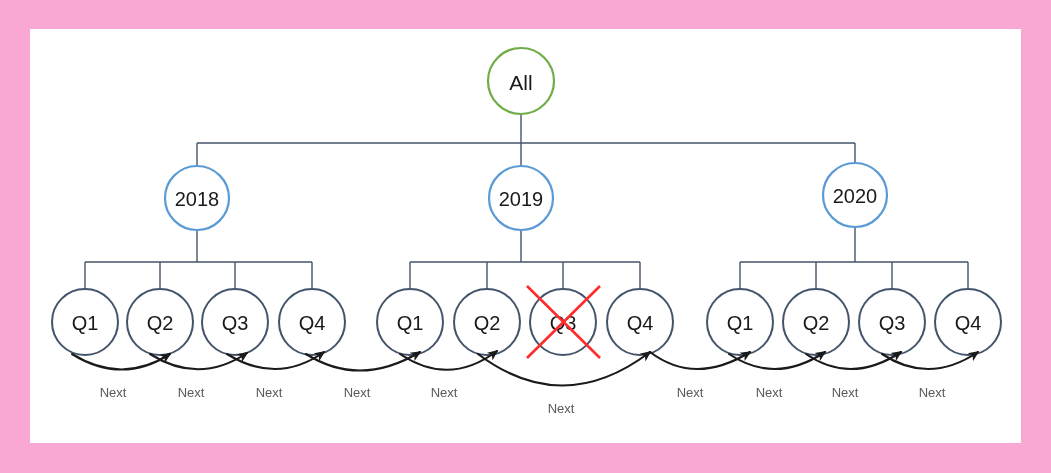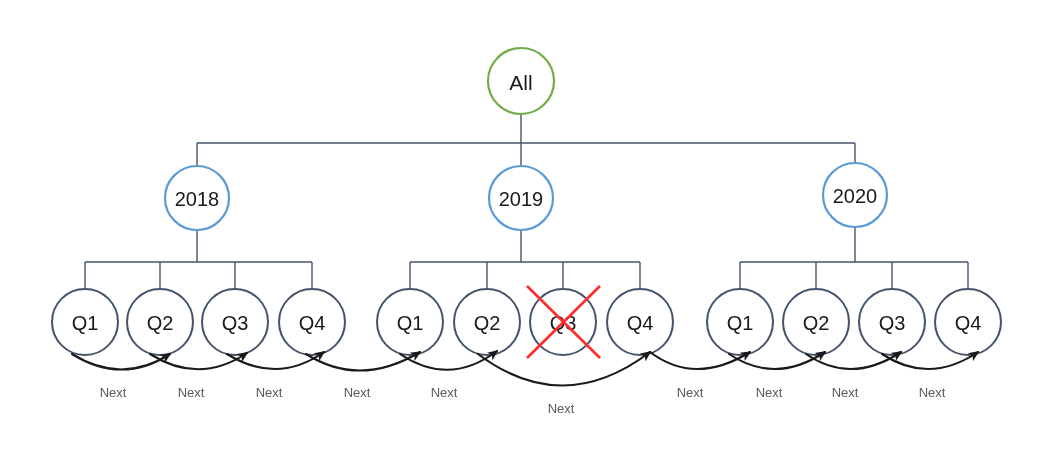--- a/index.html
+++ b/index.html
@@ -8,21 +8,21 @@
     background: #e3e3e3;
     width: 1051px;
     height: 473px;
     overflow: hidden;
     font-family: "Liberation Sans", sans-serif;
   }
   #root {
     position: relative;
     width: 1051px;
     height: 473px;
-    background: #ffffff;
+    background: #f9a8d4;
   }
   #canvas {
     position: absolute;
     left: 30px;
     top: 29px;
     width: 991px;
     height: 414px;
     background: #ffffff;
   }
   #diagram {

